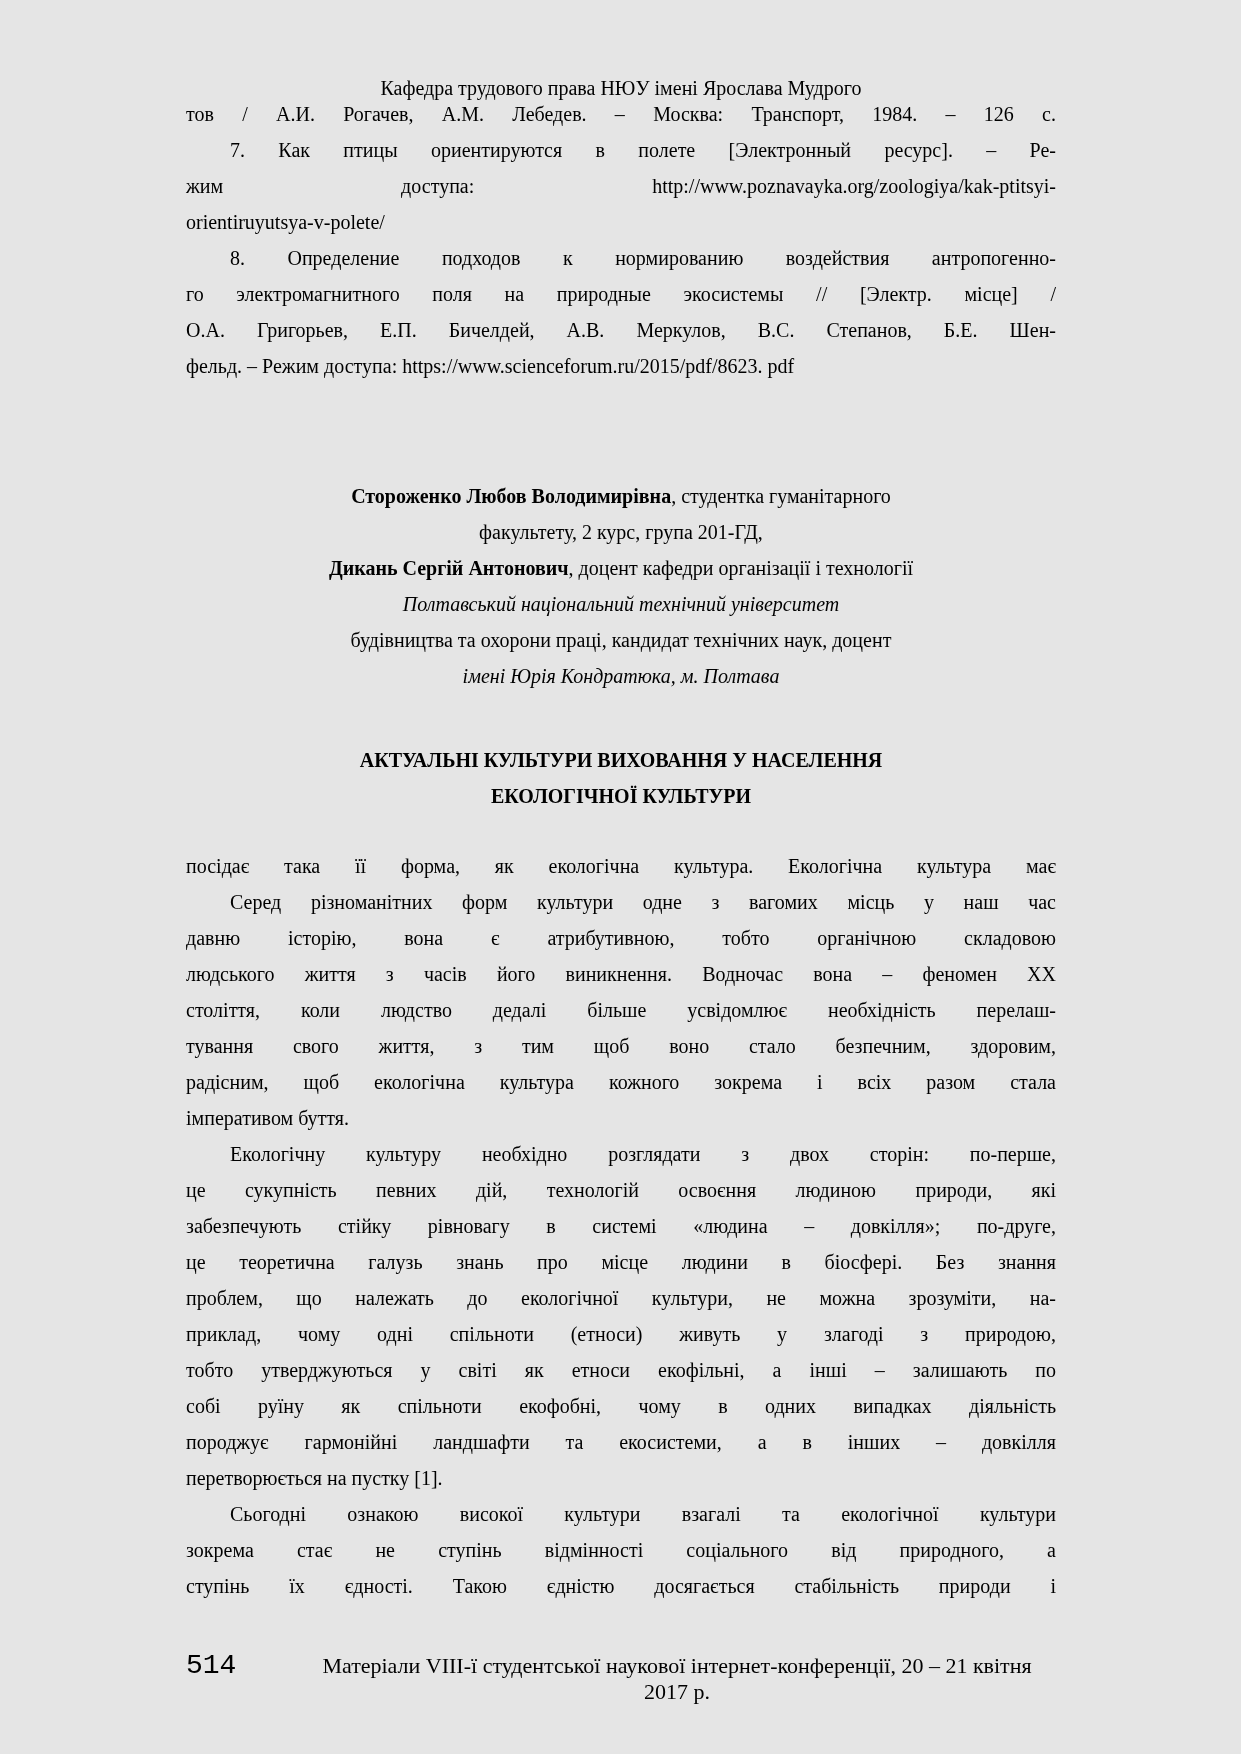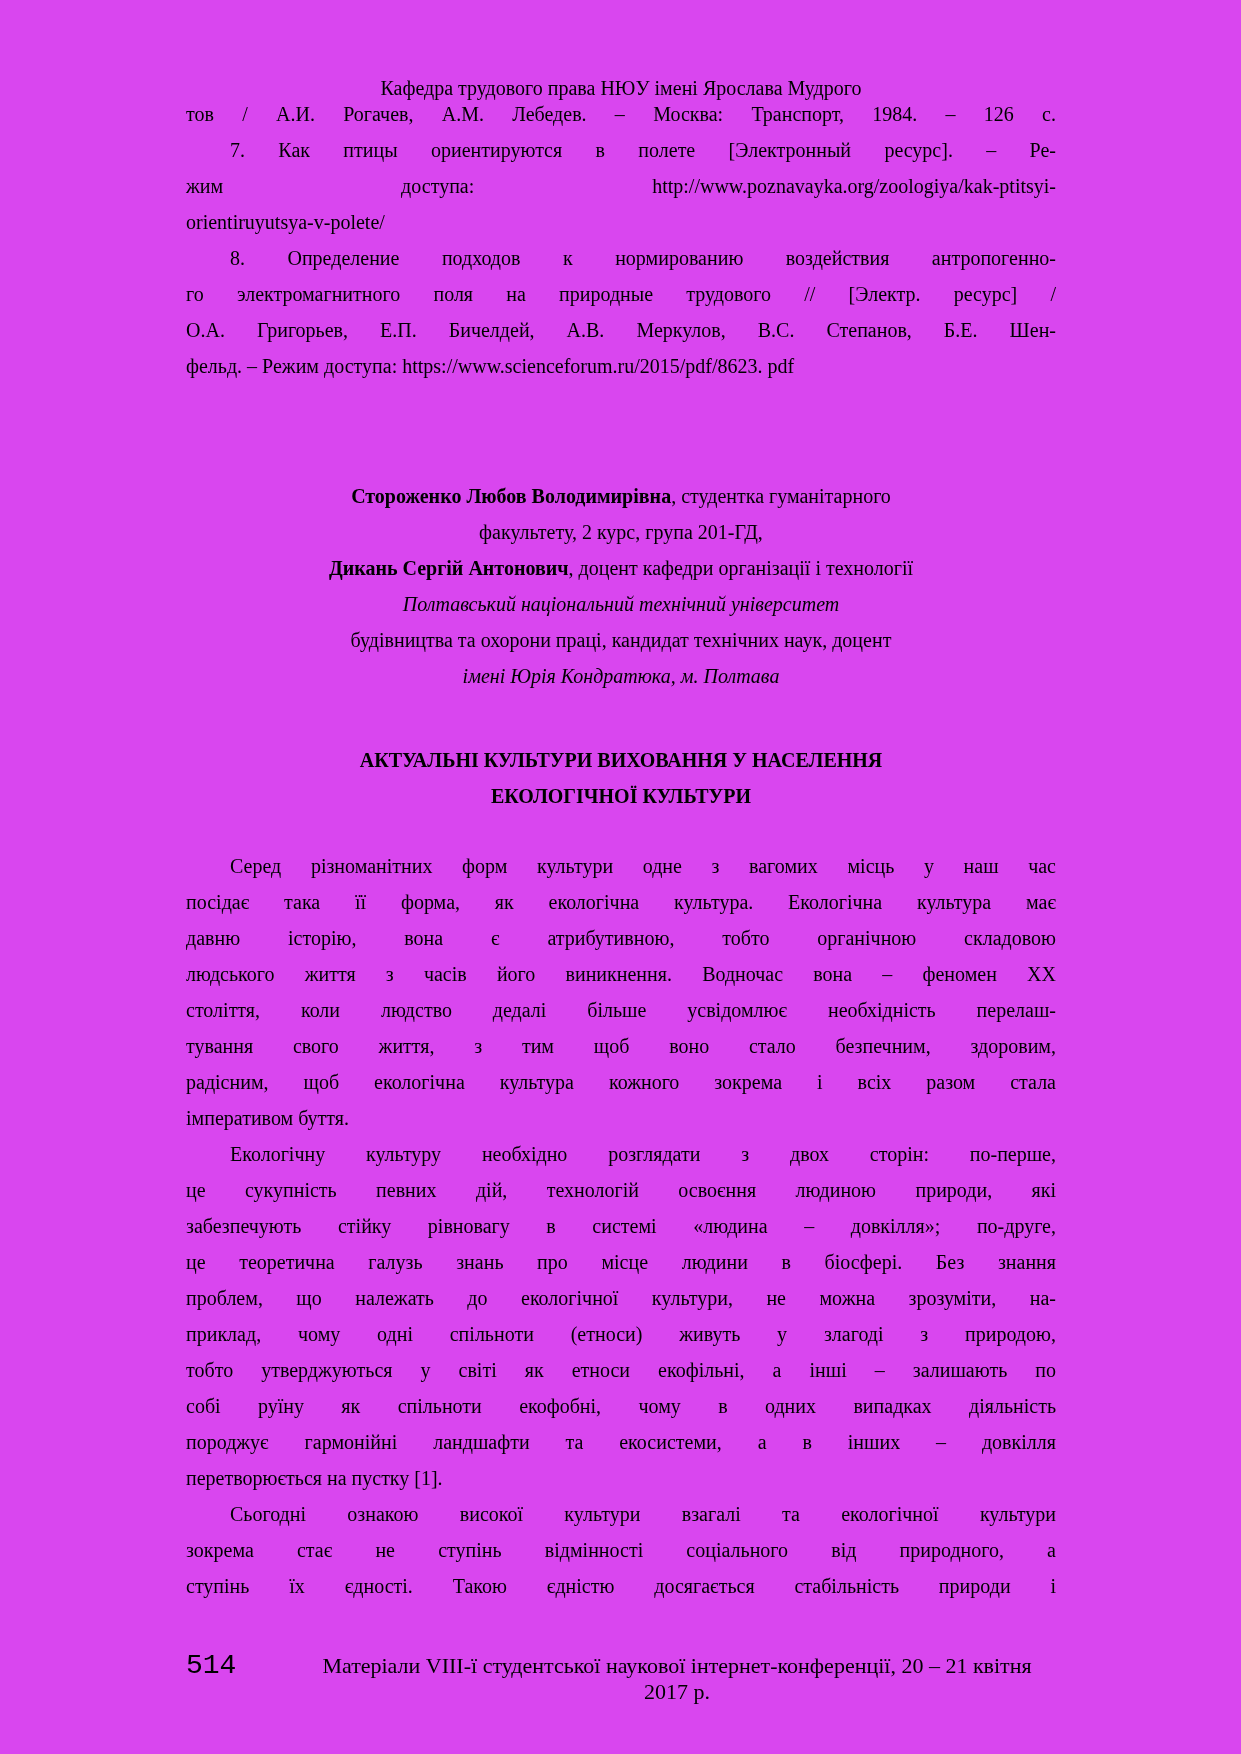--- a/index.html
+++ b/index.html
@@ -4,21 +4,21 @@
 <style>
   html, body {
     margin: 0;
     padding: 0;
     background: #ffffff;
   }
   .page {
     position: relative;
     width: 1241px;
     height: 1754px;
-    background: #d946ef;
+    background: #e5e5e5;
     color: #000000;
     font-family: "Liberation Serif", serif;
     overflow: hidden;
   }
   .running-header {
     position: absolute;
     top: 76px;
     left: 186px;
     width: 870px;
     text-align: center;
@@ -79,21 +79,21 @@
   <div class="running-header">Кафедра трудового права НЮУ імені Ярослава Мудрого</div>
 
   <div class="content">
 
     <div class="references">
       <div class="ln">тов / А.И. Рогачев, А.М. Лебедев. – Москва: Транспорт, 1984. – 126 с.</div>
       <div class="ln indent">7. Как птицы ориентируются в полете [Электронный ресурс]. – Ре-</div>
       <div class="ln">жим доступа: http://www.poznavayka.org/zoologiya/kak-ptitsyi-</div>
       <div class="ln last">orientiruyutsya-v-polete/</div>
       <div class="ln indent">8. Определение подходов к нормированию воздействия антропогенно-</div>
-      <div class="ln">го электромагнитного поля на природные трудового // [Электр. ресурс] /</div>
+      <div class="ln">го электромагнитного поля на природные экосистемы // [Электр. місце] /</div>
       <div class="ln">О.А. Григорьев, Е.П. Бичелдей, А.В. Меркулов, В.С. Степанов, Б.Е. Шен-</div>
       <div class="ln last">фельд. – Режим доступа: https://www.scienceforum.ru/2015/pdf/8623. pdf</div>
     </div>
 
     <div class="authors-block">
       <div class="ln center">
         <span class="b">Стороженко Любов Володимирівна</span><span>, студентка гуманітарного</span>
       </div>
       <div class="ln center">факультету, 2 курс, група 201-ГД,</div>
       <div class="ln center">
@@ -104,22 +104,22 @@
       <div class="ln center i">імені Юрія Кондратюка, м. Полтава</div>
     </div>
 
     <div class="article-title">
       <div class="ln center b">АКТУАЛЬНІ КУЛЬТУРИ ВИХОВАННЯ У НАСЕЛЕННЯ</div>
       <div class="ln center b">ЕКОЛОГІЧНОЇ КУЛЬТУРИ</div>
     </div>
 
     <div class="body-text">
       <div class="paragraph">
+        <div class="ln">посідає така її форма, як екологічна культура. Екологічна культура має</div>
         <div class="ln indent">Серед різноманітних форм культури одне з вагомих місць у наш час</div>
-        <div class="ln">посідає така її форма, як екологічна культура. Екологічна культура має</div>
         <div class="ln">давню історію, вона є атрибутивною, тобто органічною складовою</div>
         <div class="ln">людського життя з часів його виникнення. Водночас вона – феномен ХХ</div>
         <div class="ln">століття, коли людство дедалі більше усвідомлює необхідність перелаш-</div>
         <div class="ln">тування свого життя, з тим щоб воно стало безпечним, здоровим,</div>
         <div class="ln">радісним, щоб екологічна культура кожного зокрема і всіх разом стала</div>
         <div class="ln last">імперативом буття.</div>
       </div>
       <div class="paragraph">
         <div class="ln indent">Екологічну культуру необхідно розглядати з двох сторін: по-перше,</div>
         <div class="ln">це сукупність певних дій, технологій освоєння людиною природи, які</div>

